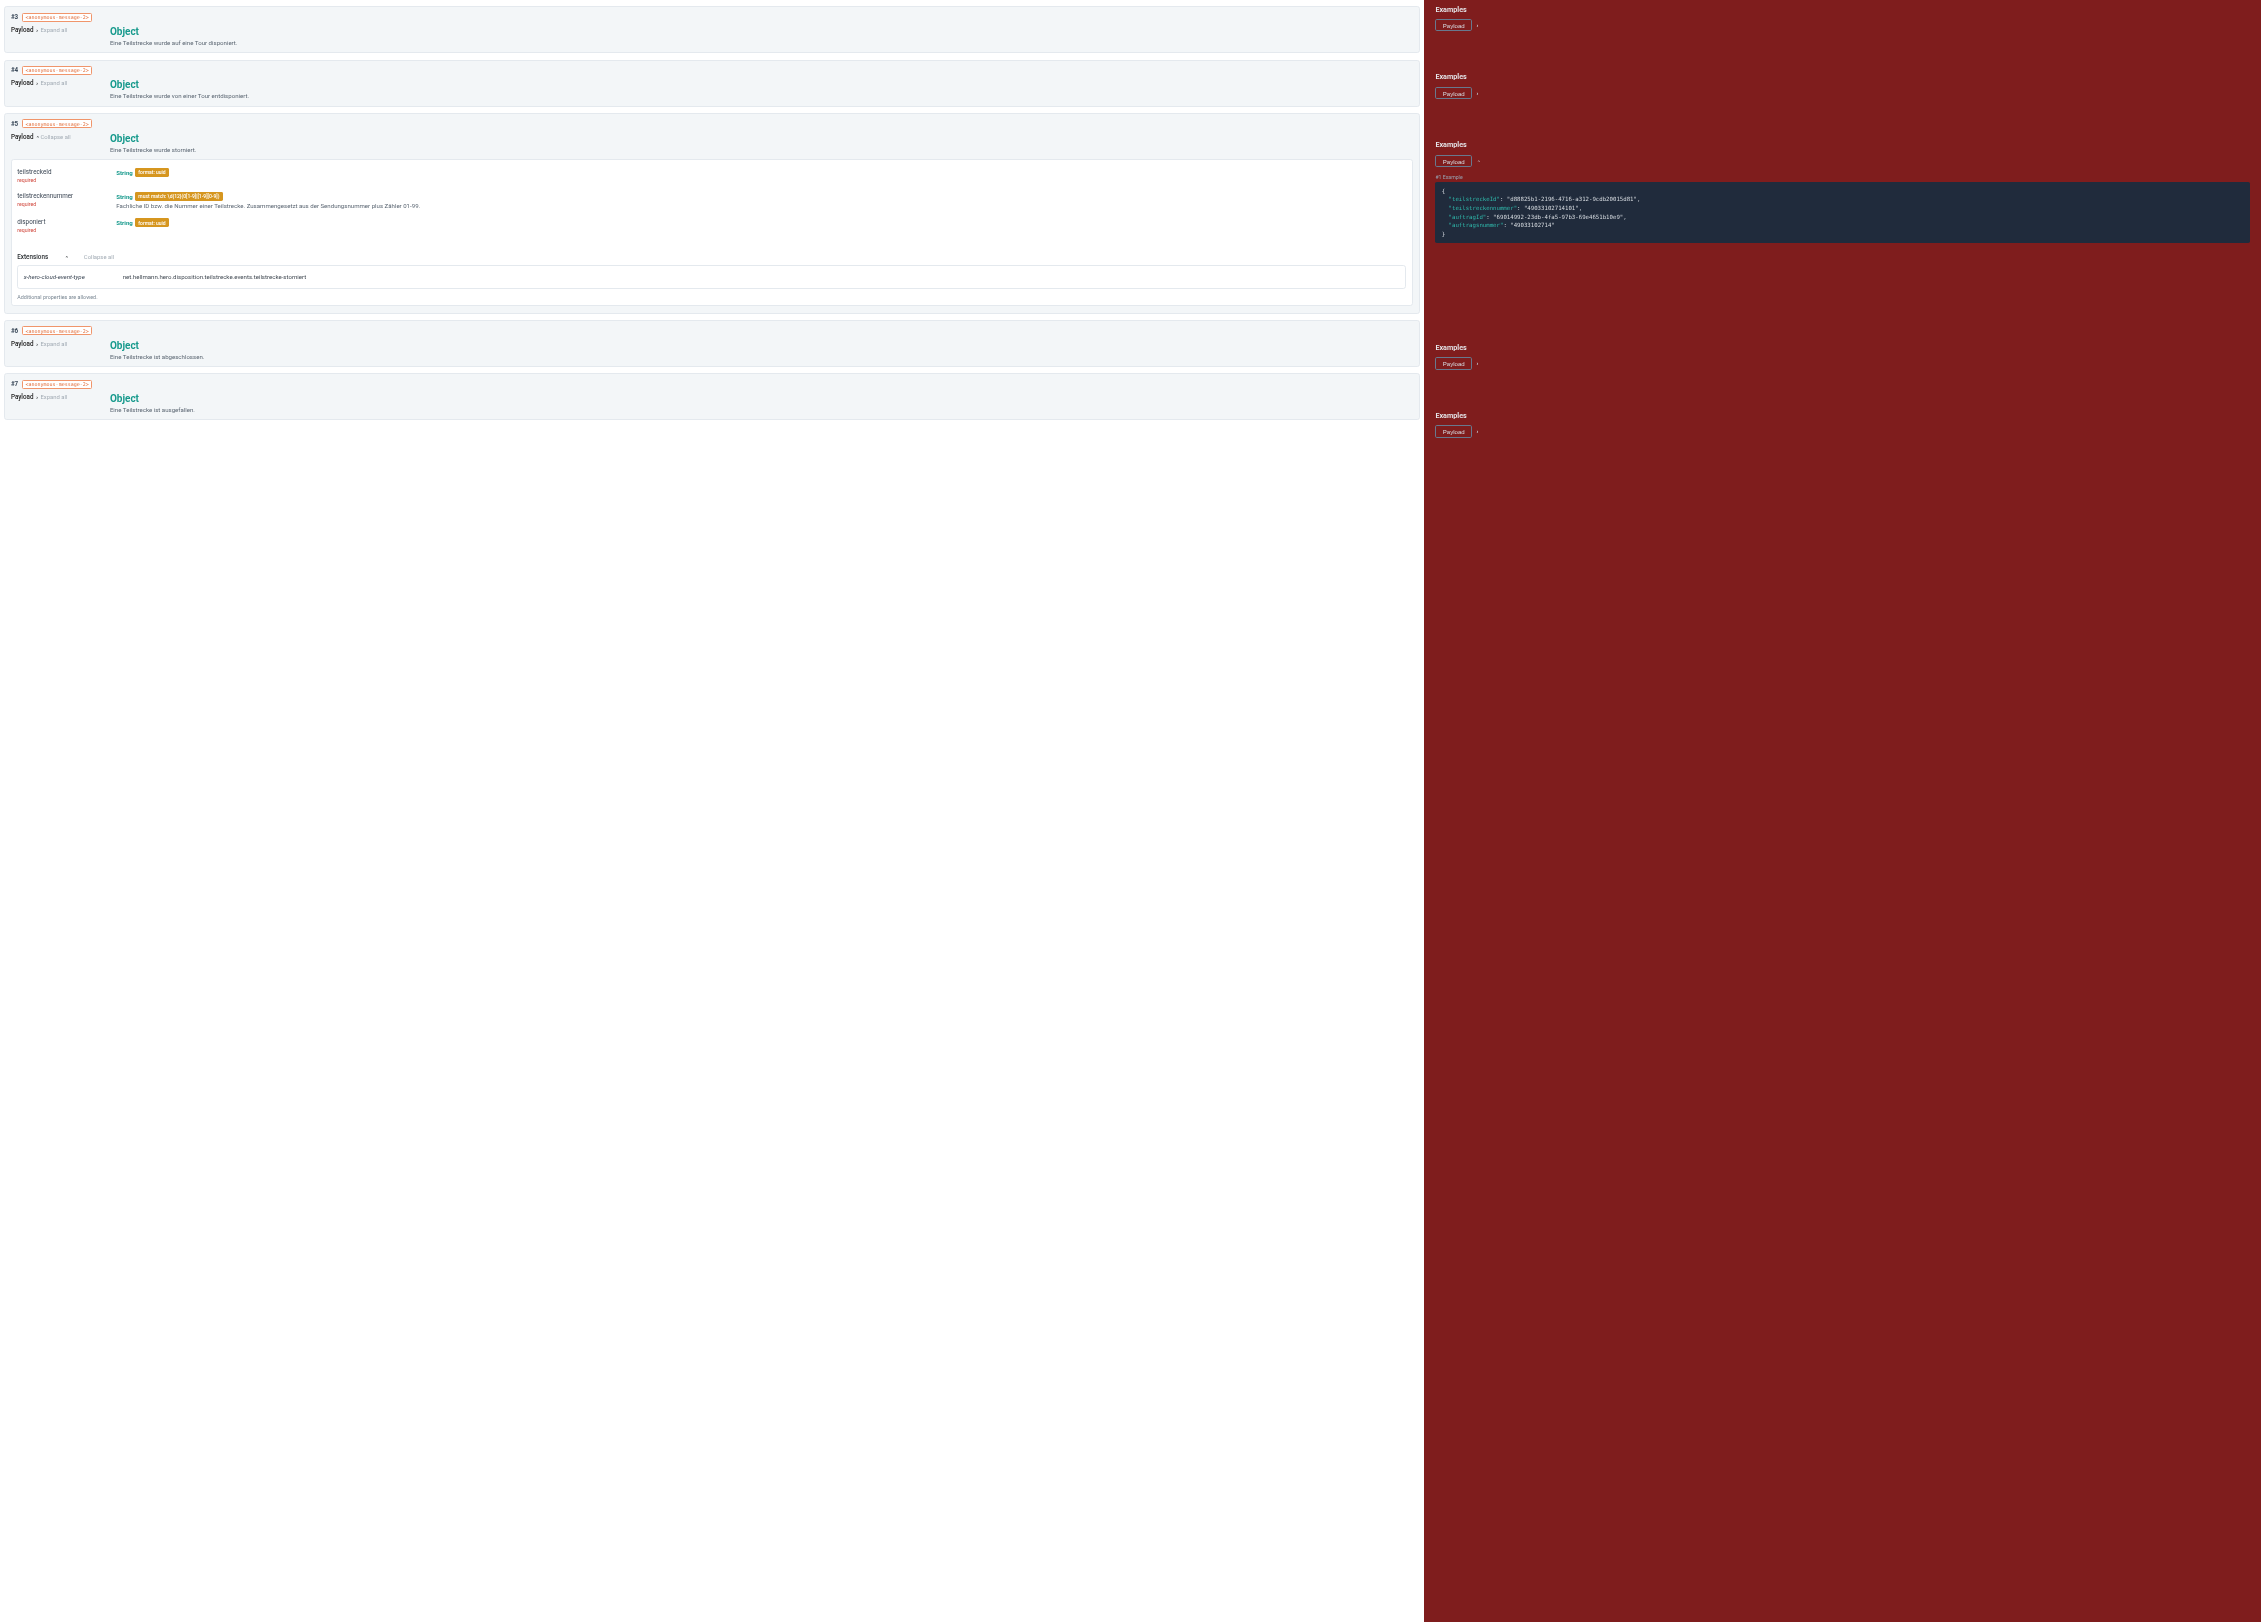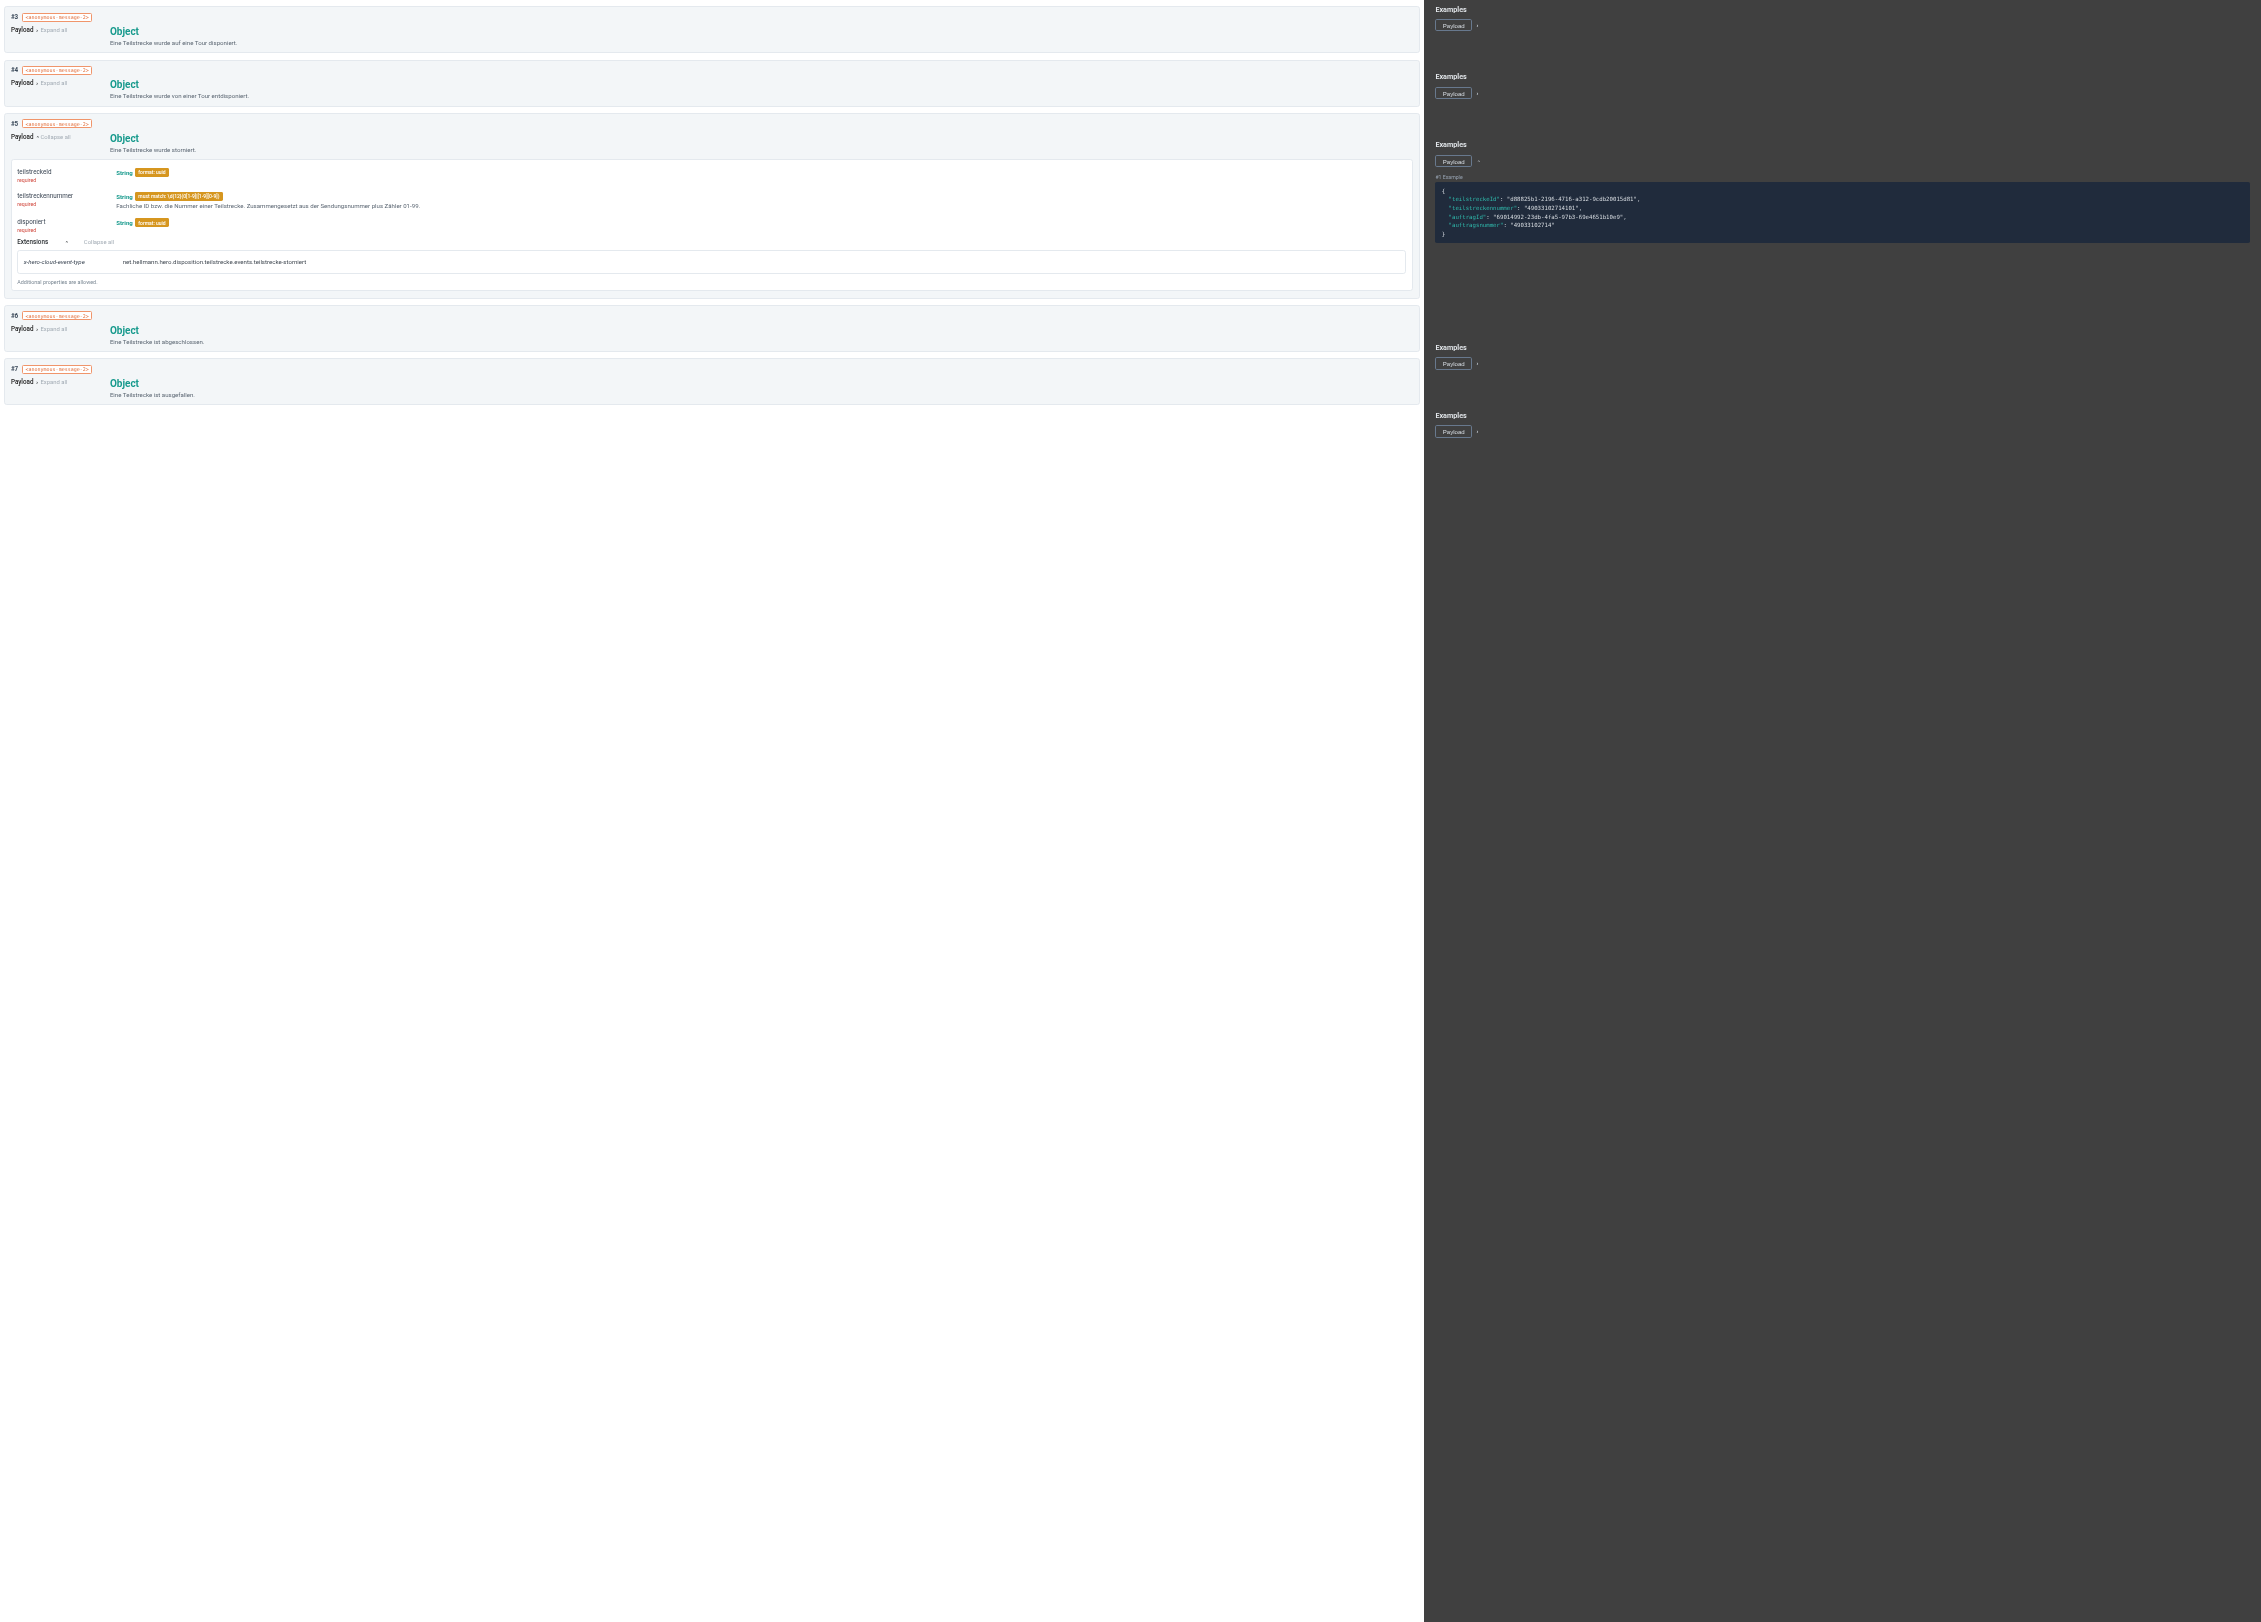--- a/index.html
+++ b/index.html
@@ -10,21 +10,21 @@
     display: flex;
     min-height: 100vh;
   }
   .main {
     flex: 0 0 63%;
     padding: 0 4.5px 9px 3.6px;
     background: #fff;
   }
   .sidebar {
     flex: 1;
-    background: #404040;
+    background: #7f1d1d;
     color: #fff;
     padding: 0 11px 9px 11px;
   }
   
   .msg {
     background: #f3f6f8;
     border: 0.5px solid #e4e9ee;
     border-radius: 2.7px;
     margin-top: 6.3px;
     padding: 5.4px 6.3px 6.3px 6.3px;
@@ -120,21 +120,21 @@
   }
   .pdesc {
     color: #5b6672;
     font-size: 6.1px;
     margin-top: 1.8px;
   }
   .ext-head {
     display: flex;
     align-items: center;
     gap: 17px;
-    margin-top: 0;
+    margin-top: 15px;
     color: #2b2f33;
   }
   .ext-head .lbl { font-weight: 500; font-size: 6.3px; }
   .ext-head .exp { color: #a3acb5; font-size: 5.9px; }
   .ext-box {
     border: 0.5px solid #e4e9ee;
     border-radius: 2.7px;
     margin-top: 4.5px;
     padding: 7.2px 5.4px;
     display: flex;

